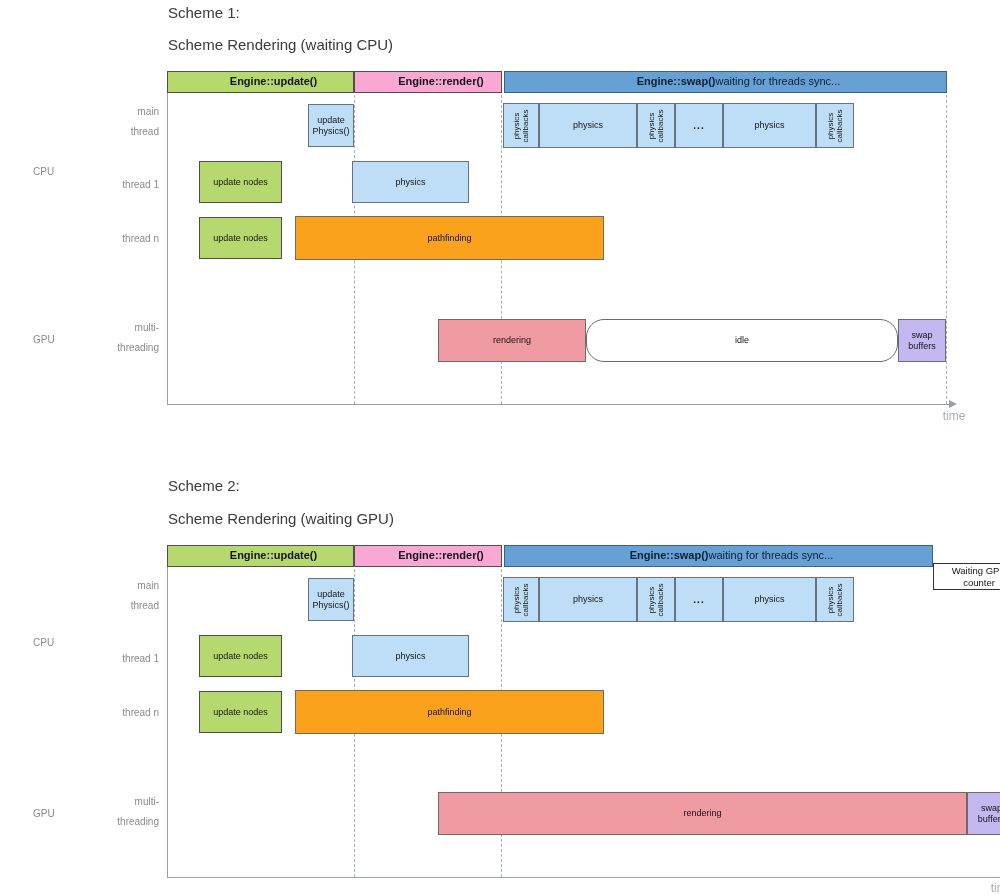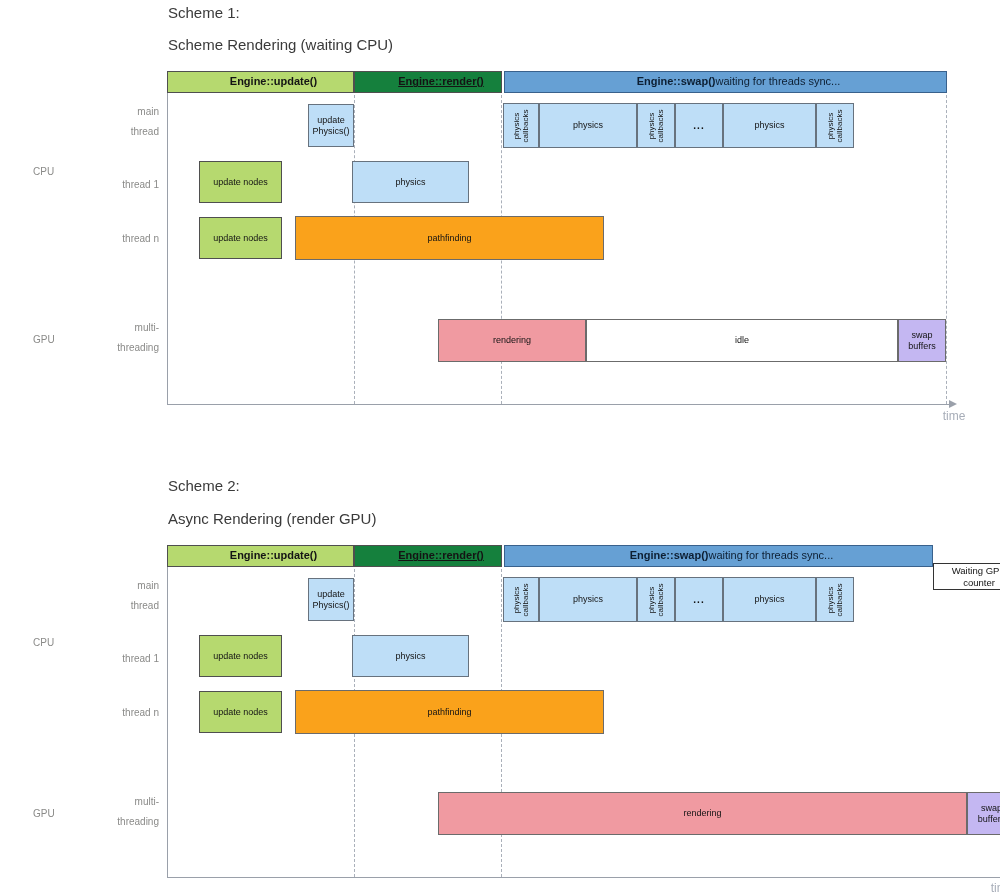--- a/index.html
+++ b/index.html
@@ -11,26 +11,26 @@
   #diagram{position:absolute;left:0;top:0;width:1000px;height:895px;margin-left:29px;}
   .scheme-title{
     position:absolute;left:139px;font-size:15px;color:#3a3a3a;white-space:nowrap;
   }
   .box{
     position:absolute;box-sizing:border-box;border:1px solid #5f5f5f;
     display:flex;align-items:center;justify-content:center;
     font-size:9px;color:#141414;text-align:center;white-space:pre-line;line-height:1.2;
   }
   .green{background:#b6d96f;border-color:#4f4f4f;}
-  .peach{background:#15803d;border-color:#4f4f4f;text-decoration:underline;}
+  .peach{background:#f9a8d4;border-color:#4f4f4f;}
   .blueheader{background:#66a0d4;border-color:#39618c;color:#0d1f33;}
   .lightblue{background:#bedef7;border-color:#67727e;}
   .orange{background:#faa21b;border-color:#6b6b6b;}
   .pink{background:#f09aa1;border-color:#6b6b6b;}
-  .white{background:#ffffff;border-color:#6b6b6b;}
+  .white{background:#ffffff;border-color:#6b6b6b;border-radius:18px;}
   .purple{background:#c4b7f2;border-color:#6b6b6b;}
   .counter{background:#ffffff;border-color:#333333;font-size:9.5px;line-height:1.25;}
   .bar{font-size:11px;white-space:nowrap;}
   .bar .bold{font-weight:bold;padding-left:26px;}
   .bar .rest{font-weight:normal;}
   .vtext{transform:rotate(-90deg);font-size:8px;line-height:9px;white-space:pre-line;text-align:center;}
   .ellipsis{font-size:10px;letter-spacing:1px;font-weight:bold;}
   .rowlabel{
     position:absolute;font-size:10px;color:#8a8a88;white-space:pre-line;line-height:20px;
   }
@@ -43,21 +43,21 @@
   }
   .timelabel{position:absolute;font-size:12px;color:#a7adb8;width:44px;text-align:center;}
 </style>
 </head>
 <body>
 
 <div id="diagram">
   <div class="scheme-title" style="top:4px;">Scheme 1:</div>
   <div class="scheme-title" style="top:36px;">Scheme Rendering (waiting CPU)</div>
   <div class="scheme-title" style="top:477px;text-align:center;">Scheme 2:</div>
-  <div class="scheme-title" style="top:510px;">Async Rendering (render GPU)</div>
+  <div class="scheme-title" style="top:510px;">Scheme Rendering (waiting GPU)</div>
 <div class="box bar green" style="left: 138px; top: 71px; width: 187px; height: 22px;">
       <span class="bold">Engine::update()</span>
     </div>
     <div class="box bar peach" style="left: 325px; top: 71px; width: 148px; height: 22px;">
       <span class="bold">Engine::render()</span>
     </div>
     <div class="box bar blueheader" style="left: 475px; top: 71px; width: 443px; height: 22px;">
       <span class="bold">Engine::swap()</span>
       <span class="rest"> waiting for threads sync...</span>
     </div>

